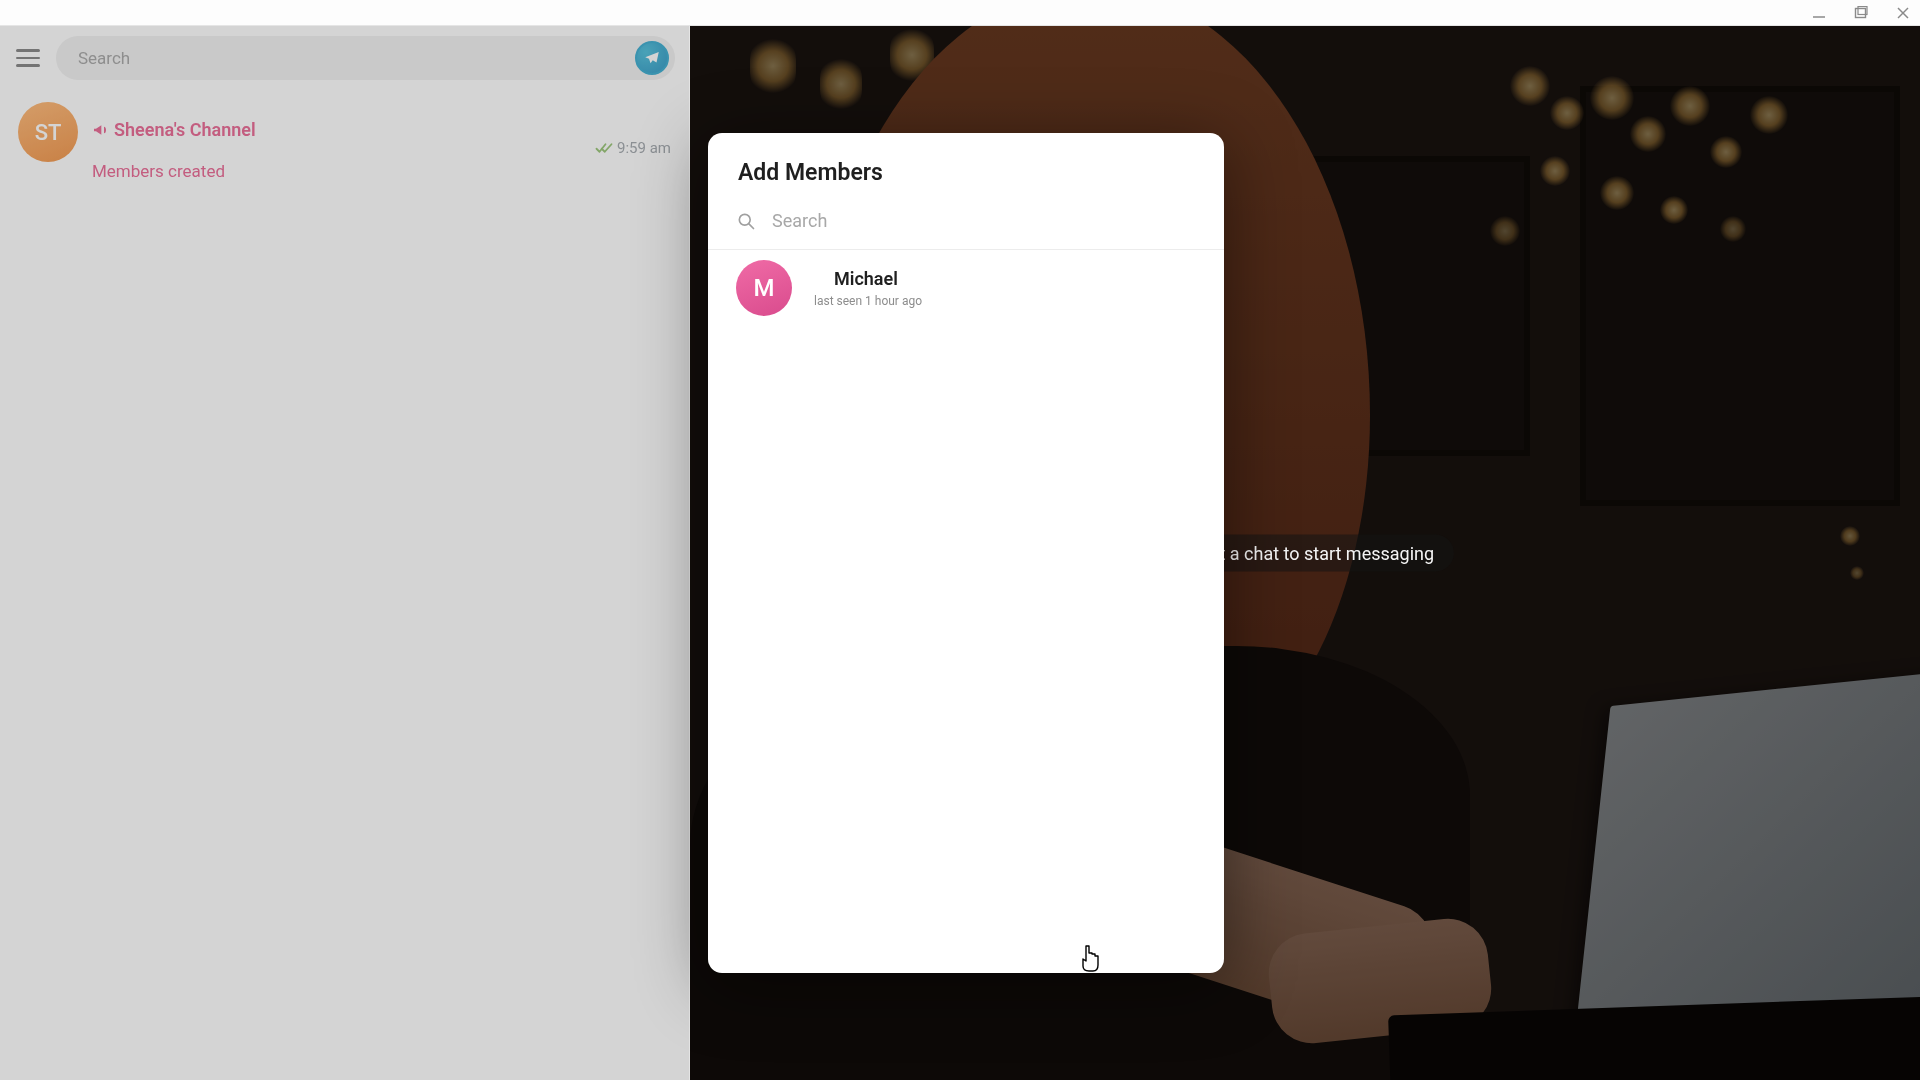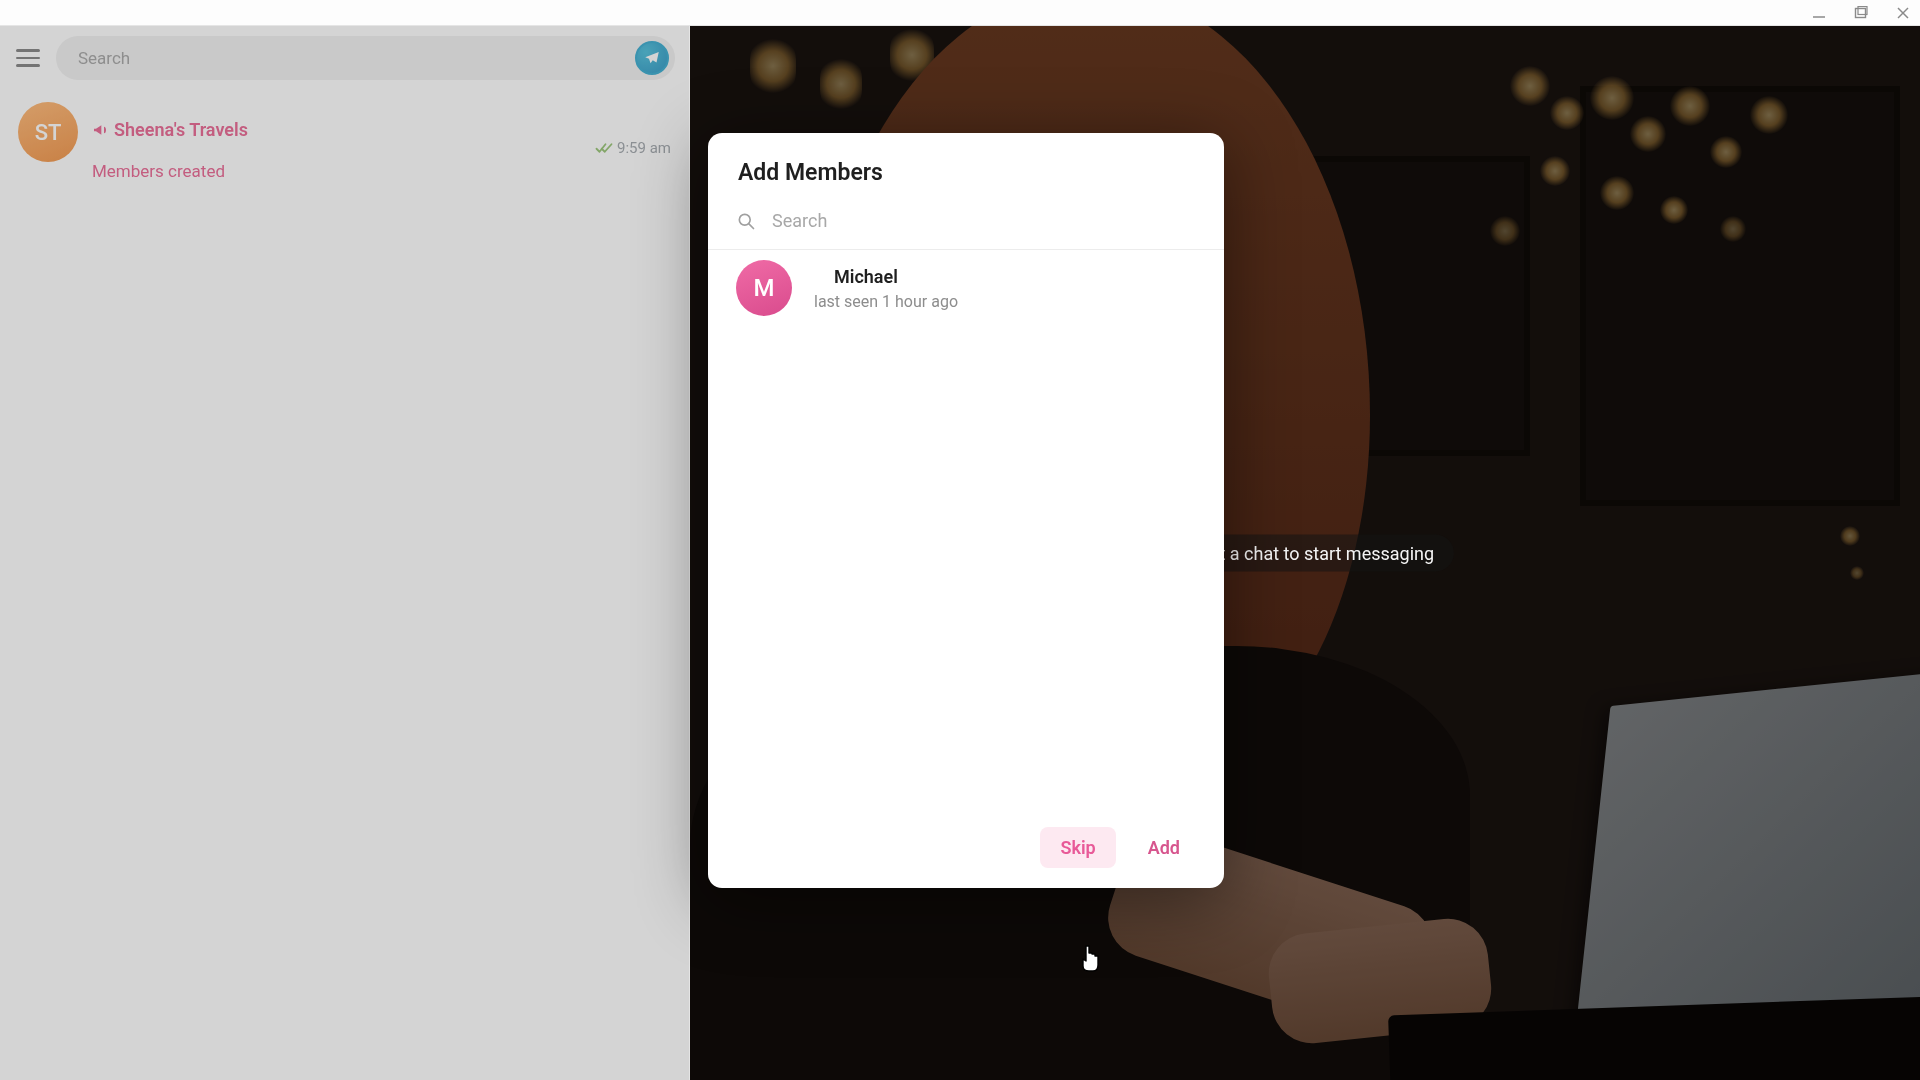--- a/index.html
+++ b/index.html
@@ -44,36 +44,36 @@
   .bokeh { position:absolute; border-radius:50%; background: radial-gradient(circle, rgba(255,220,150,0.95) 0%, rgba(255,190,90,0.7) 40%, rgba(255,170,60,0) 72%); }
 
   
   .hair { position:absolute; background: linear-gradient(180deg, #b56438, #8c4226); border-radius: 50% 50% 35% 35% / 55% 55% 45% 45%; }
   .shoulder { position:absolute; background: #1d1410; }
   .laptop { position:absolute; background: linear-gradient(135deg, #d8dde1, #9aa4ab); transform: skewX(-12deg) rotate(-6deg); border-radius: 3px; box-shadow: -4px 4px 18px rgba(0,0,0,0.5);}
   .arm { position:absolute; background: linear-gradient(180deg, #d9a486, #b6805f); border-radius: 40px; }
   .window-frame { position:absolute; border: 6px solid #1a120d; background: rgba(30,22,16,0.6); }
 
   
-  .modal { position: absolute; z-index: 20; left: 708px; top: 133px; width: 516px; height: 755px; background: #fff; border-radius: 14px; box-shadow: 0 12px 70px rgba(0,0,0,0.45); display:flex; flex-direction:column; overflow:hidden;}
+  .modal { position: absolute; z-index: 20; left: 708px; top: 133px; width: 516px; height: 840px; background: #fff; border-radius: 14px; box-shadow: 0 12px 70px rgba(0,0,0,0.45); display:flex; flex-direction:column; overflow:hidden;}
   .modal-title { font-size: 23px; font-weight: 600; color: #1f1f1f; padding: 26px 30px 18px; }
   .modal-search { display:flex; align-items:center; gap:16px; padding: 6px 28px 18px; }
   .modal-search svg { width:20px; height:20px; stroke:#a0a0a0; }
   .modal-search input { border:none; outline:none; font-size:18px; color:#555; flex:1; }
   .modal-search input::placeholder { color:#a8a8a8; }
   .divider { height:1px; background:#ececec; }
   .modal-list { flex:1; overflow:auto; }
   .invite-row { display:flex; align-items:center; gap: 26px; padding: 18px 30px; cursor:pointer; }
   .invite-icon { width:40px; height:40px; border-radius:50%; display:flex; align-items:center; justify-content:center; }
   .invite-icon svg { width:24px; height:24px; }
   .invite-label { color:#d7568e; font-size:19px; font-weight:600; }
   .contact-row { display:flex; align-items:center; gap: 22px; padding: 10px 28px; cursor:pointer; }
   .contact-avatar { width:56px; height:56px; border-radius:50%; background: linear-gradient(160deg, #f06ba6, #d94b8d); color:#fff; display:flex; align-items:center; justify-content:center; font-size:24px; font-weight:500;}
   .contact-name { font-size:18px; font-weight:600; color:#1f1f1f;margin-left:20px; }
-  .contact-status { font-size:16px; color:#8d8d8d; margin-top:5px;}
+  .contact-status { font-size:12px; color:#8d8d8d; margin-top:5px;}
   .modal-footer { display:flex; justify-content:flex-end; gap: 12px; padding: 14px 24px 20px; }
   .btn { font-size:18px; font-weight:600; padding: 10px 20px; border-radius:8px; border:none; cursor:pointer; background:transparent; }
   .btn-skip { color:#e85a98; background:#fde9f1; }
   .btn-add { color:#d7568e; }
 
   
   .cursor { position:absolute; z-index:50; left: 1077px; top: 944px; pointer-events:none; }
   .cursor svg { width:26px; height:30px; }
 </style>
 </head>
@@ -119,21 +119,21 @@
     </div>
 
     <div class="chat-item">
       <div class="avatar">ST</div>
       <div class="chat-meta">
         <div class="chat-top">
           <div class="chat-name-wrap">
             <svg viewBox="0 0 24 24">
                 <path d="M3 10v4h3l8 5V5l-8 5H3zm15-3v10c2 0 3-2 3-5s-1-5-3-5z"></path>
               </svg>
-            <span>Sheena's Travels</span>
+            <span>Sheena's Channel</span>
           </div>
           <div class="chat-time-wrap">
             <svg viewBox="0 0 24 24" fill="none">
                 <path d="M2 13l4 4L14 7" stroke="#8fbf6a" stroke-width="2.4" stroke-linecap="round" stroke-linejoin="round"></path>
                 <path d="M9 13l4 4L22 7" stroke="#8fbf6a" stroke-width="2.4" stroke-linecap="round" stroke-linejoin="round"></path>
               </svg>
             <span>9:59 am</span>
           </div>
         </div>
         <div class="chat-sub">Members created</div>
@@ -195,23 +195,19 @@
   <div class="divider"></div>
   <div class="modal-list">
     <div class="contact-row">
       <div class="contact-avatar">M</div>
       <div>
         <div class="contact-name">Michael</div>
         <div class="contact-status">last seen 1 hour ago</div>
       </div>
     </div>
   </div>
-  <div class="modal-footer">
-    <button class="btn btn-skip">Skip</button>
-    <button class="btn btn-add">Add</button>
-  </div>
 </div>
 
 <div class="cursor">
   <svg viewBox="0 0 26 30">
     <path d="M9 2 L9 17 L6 15 L6 22 Q6 27 12 27 L16 27 Q21 27 21 21 L21 12 L18 12 L18 10 L15 10 L15 9 L12 9 L12 2 Z" fill="#fff" stroke="#000" stroke-width="1.4" stroke-linejoin="round"></path>
   </svg>
 </div>
 
 </body></html>

